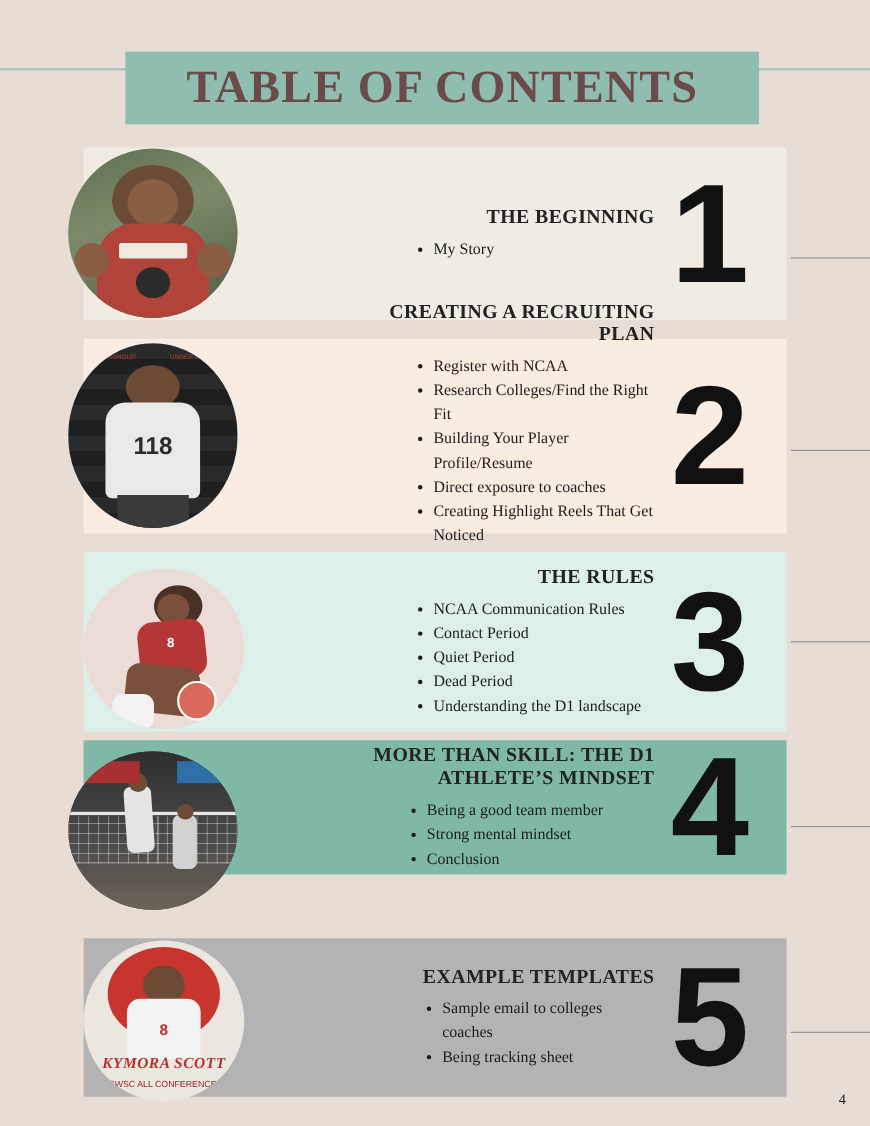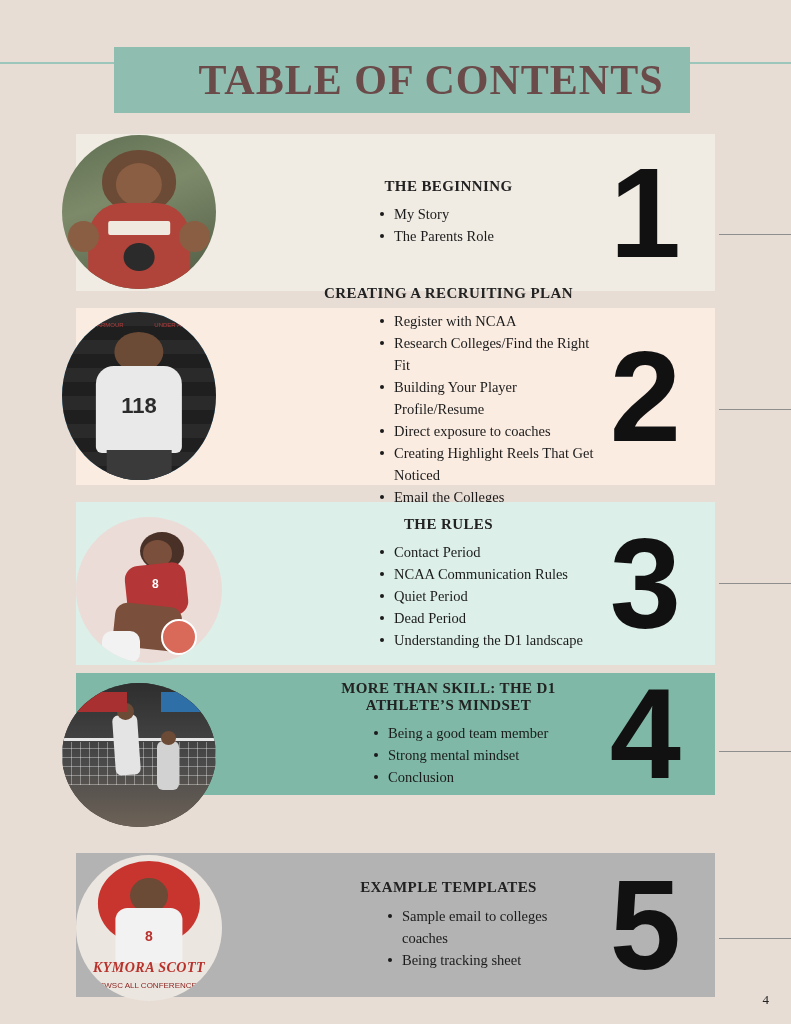--- a/index.html
+++ b/index.html
@@ -48,21 +48,20 @@
     width: 576px;
     height: 66px;
     display: flex;
     align-items: center;
     justify-content: center;
     font-size: 42px;
     font-weight: bold;
     letter-spacing: 1px;
     color: #6b4a4a;
     font-family: "Liberation Serif", serif;
-    padding-left: 29px;
   }
 
   
   .section {
     position: absolute;
     box-sizing: border-box;
   }
   .section-band {
     position: absolute;
     left: 0;
@@ -74,22 +73,22 @@
     position: absolute;
     left: 226px;
     right: 120px;
     top: 0;
     bottom: 0;
     display: flex;
     flex-direction: column;
     justify-content: center;
   }
   .section-title {
-    text-align: center;
-    font-size: 15px;
+    text-align: right;
+    font-size: 18px;
     font-weight: bold;
     color: #222;
     letter-spacing: 0.4px;
     margin-bottom: 8px;
     line-height: 1.15;
   }
   .section-list {
     margin: 0;
     padding-left: 78px;
     list-style: none;
@@ -151,21 +150,20 @@
 <div class="header-line"></div>
 <div class="header-band"></div>
 <div class="header-title">TABLE OF CONTENTS</div>
 
 <div class="section" style="left:76px; top:134px; width:639px; height:157px;">
   <div class="section-band" style="background:#f0ece3;"></div>
   <div class="section-content">
     <div class="section-title">THE BEGINNING</div>
     <ul class="section-list">
       <li>My Story</li>
-      <li>The Parents Role</li>
     </ul>
   </div>
   <div class="section-number">1</div>
 </div>
 <div class="photo" style="left:62px; top:135px; width:154px; height:154px; background:linear-gradient(160deg,#5f6f52 0%,#7d8a6a 40%,#4d5a42 100%);">
   <div style="position:absolute;left:50%;top:10%;width:48%;height:40%;transform:translateX(-50%);border-radius:50% 50% 46% 46%;background:#6b4a36;"></div>
   <div style="position:absolute;left:50%;top:18%;width:30%;height:28%;transform:translateX(-50%);border-radius:50%;background:#8a5e42;"></div>
   <div style="position:absolute;left:50%;top:44%;width:66%;height:56%;transform:translateX(-50%);border-radius:34px 34px 0 0;background:#b0443a;"></div>
   <div style="position:absolute;left:50%;top:56%;width:40%;height:9%;transform:translateX(-50%);background:#efe9df;border-radius:2px;"></div>
   <div style="position:absolute;left:50%;top:70%;width:20%;height:18%;transform:translateX(-50%);border-radius:50%;background:#2b2b2b;"></div>
@@ -196,22 +194,22 @@
   <div style="position:absolute;left:50%;top:32%;width:56%;height:52%;transform:translateX(-50%);background:#e9e9e9;border-radius:18px 18px 6px 6px;"></div>
   <div style="position:absolute;left:50%;top:48%;width:100%;text-align:center;transform:translateX(-50%);font-family:'Liberation Sans',sans-serif;font-weight:bold;font-size:22px;color:#2b2b2b;">118</div>
   <div style="position:absolute;left:50%;top:82%;width:42%;height:18%;transform:translateX(-50%);background:#3a3a3a;"></div>
 </div>
 
 <div class="section" style="left:76px; top:502px; width:639px; height:163px;">
   <div class="section-band" style="background:#dcefe8;"></div>
   <div class="section-content">
     <div class="section-title">THE RULES</div>
     <ul class="section-list">
+      <li>NCAA Communication Rules</li>
       <li>Contact Period</li>
-      <li>NCAA Communication Rules</li>
       <li>Quiet Period</li>
       <li>Dead Period</li>
       <li>Understanding the D1 landscape</li>
     </ul>
   </div>
   <div class="section-number">3</div>
 </div>
 <div class="photo" style="left:76px; top:517px; width:146px; height:146px; background:#ecdcd8;">
   <div style="position:absolute;left:44%;top:10%;width:30%;height:26%;border-radius:50%;background:#4a3128;"></div>
   <div style="position:absolute;left:46%;top:16%;width:20%;height:18%;border-radius:50%;background:#7a4f3b;"></div>

